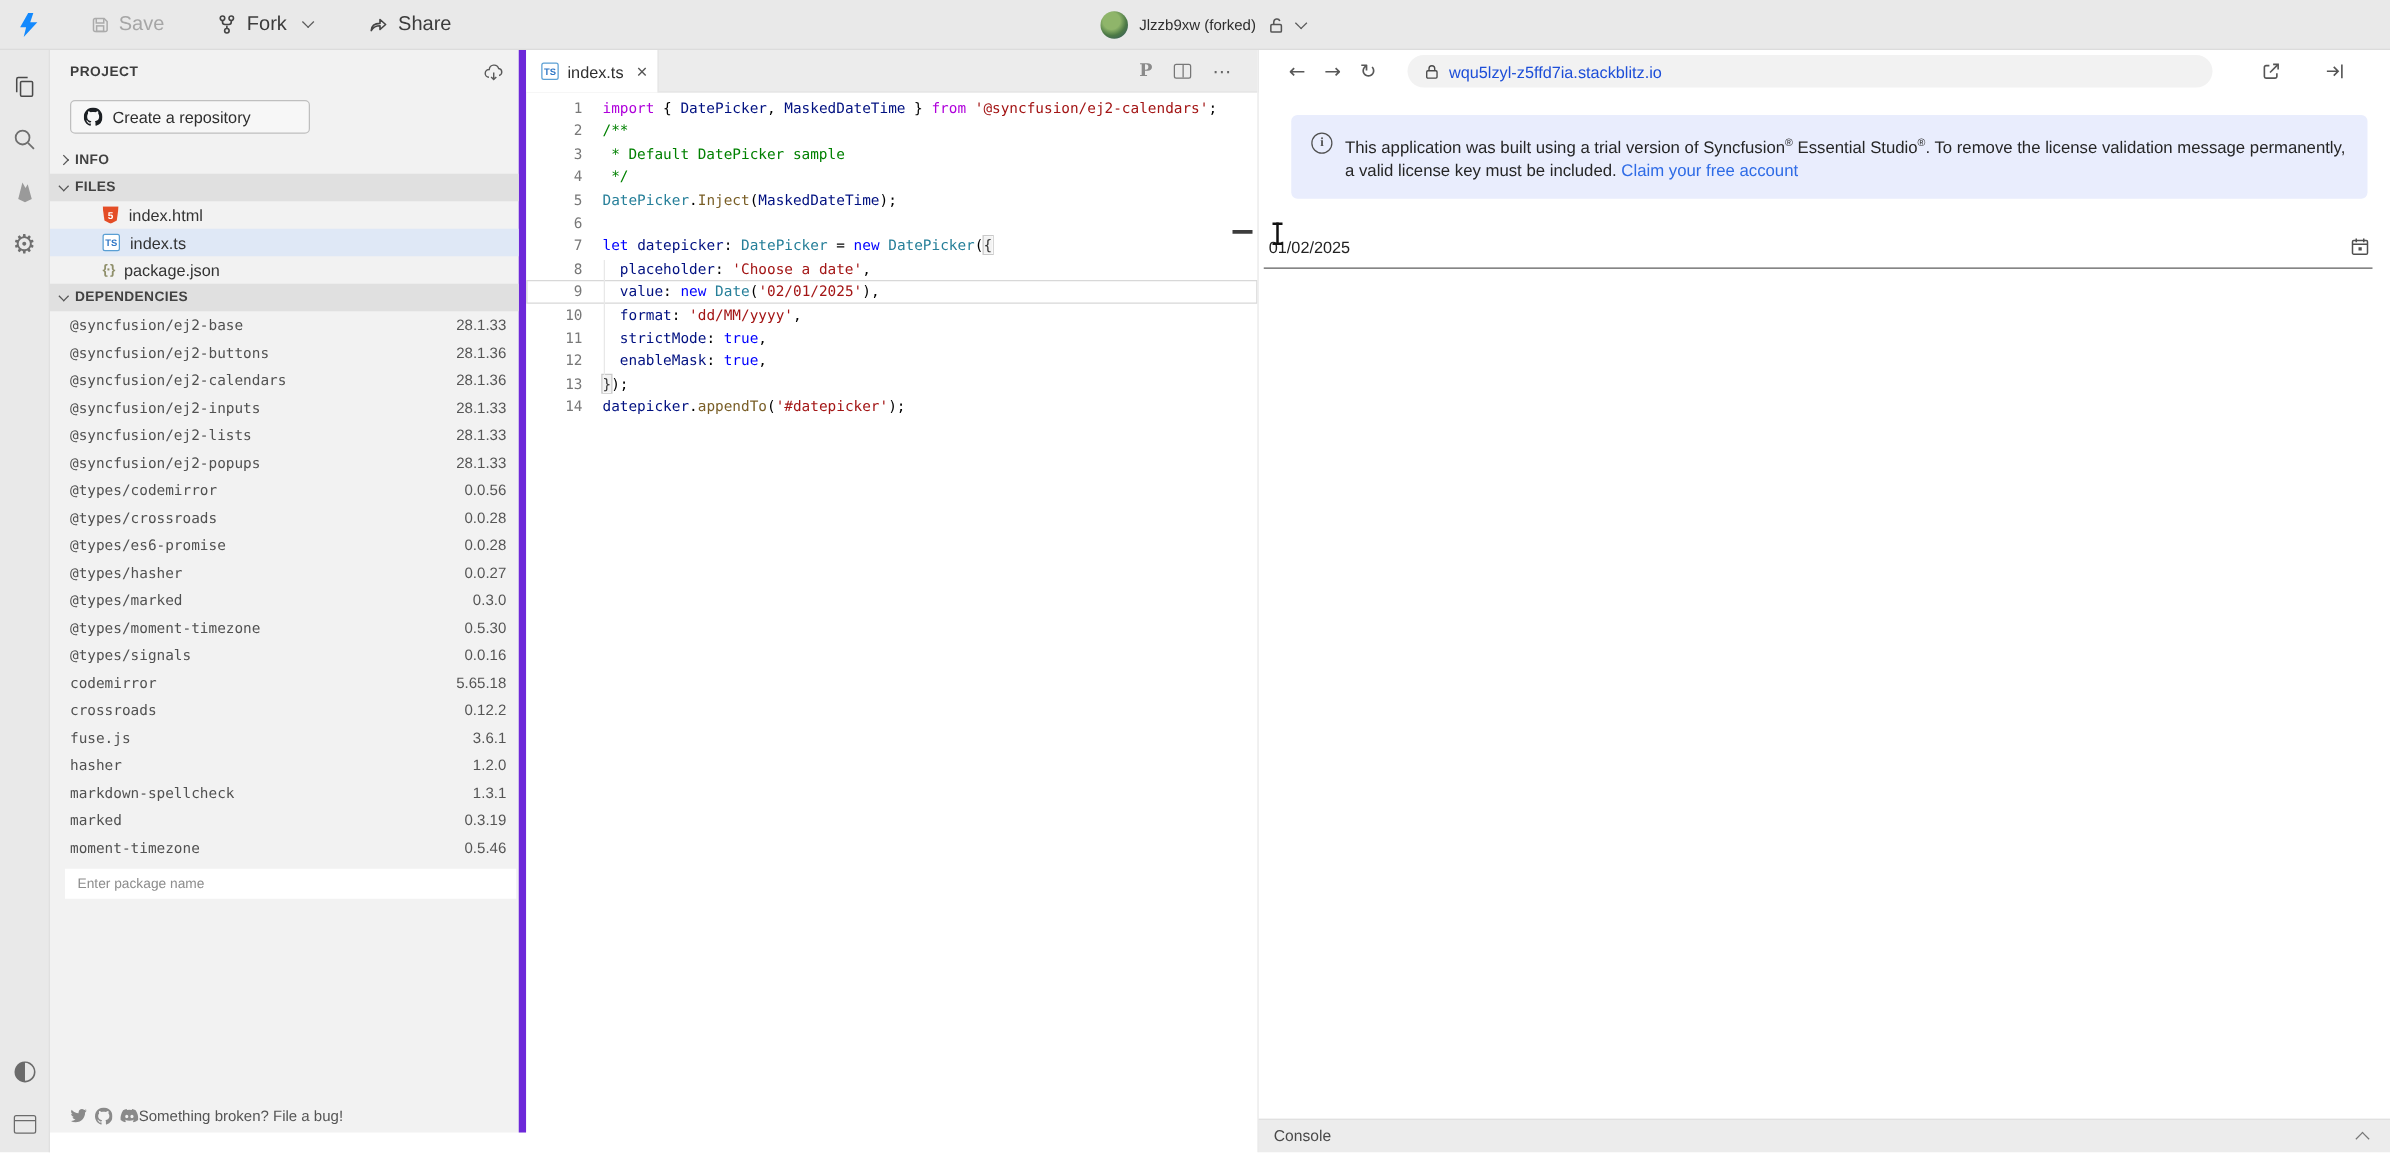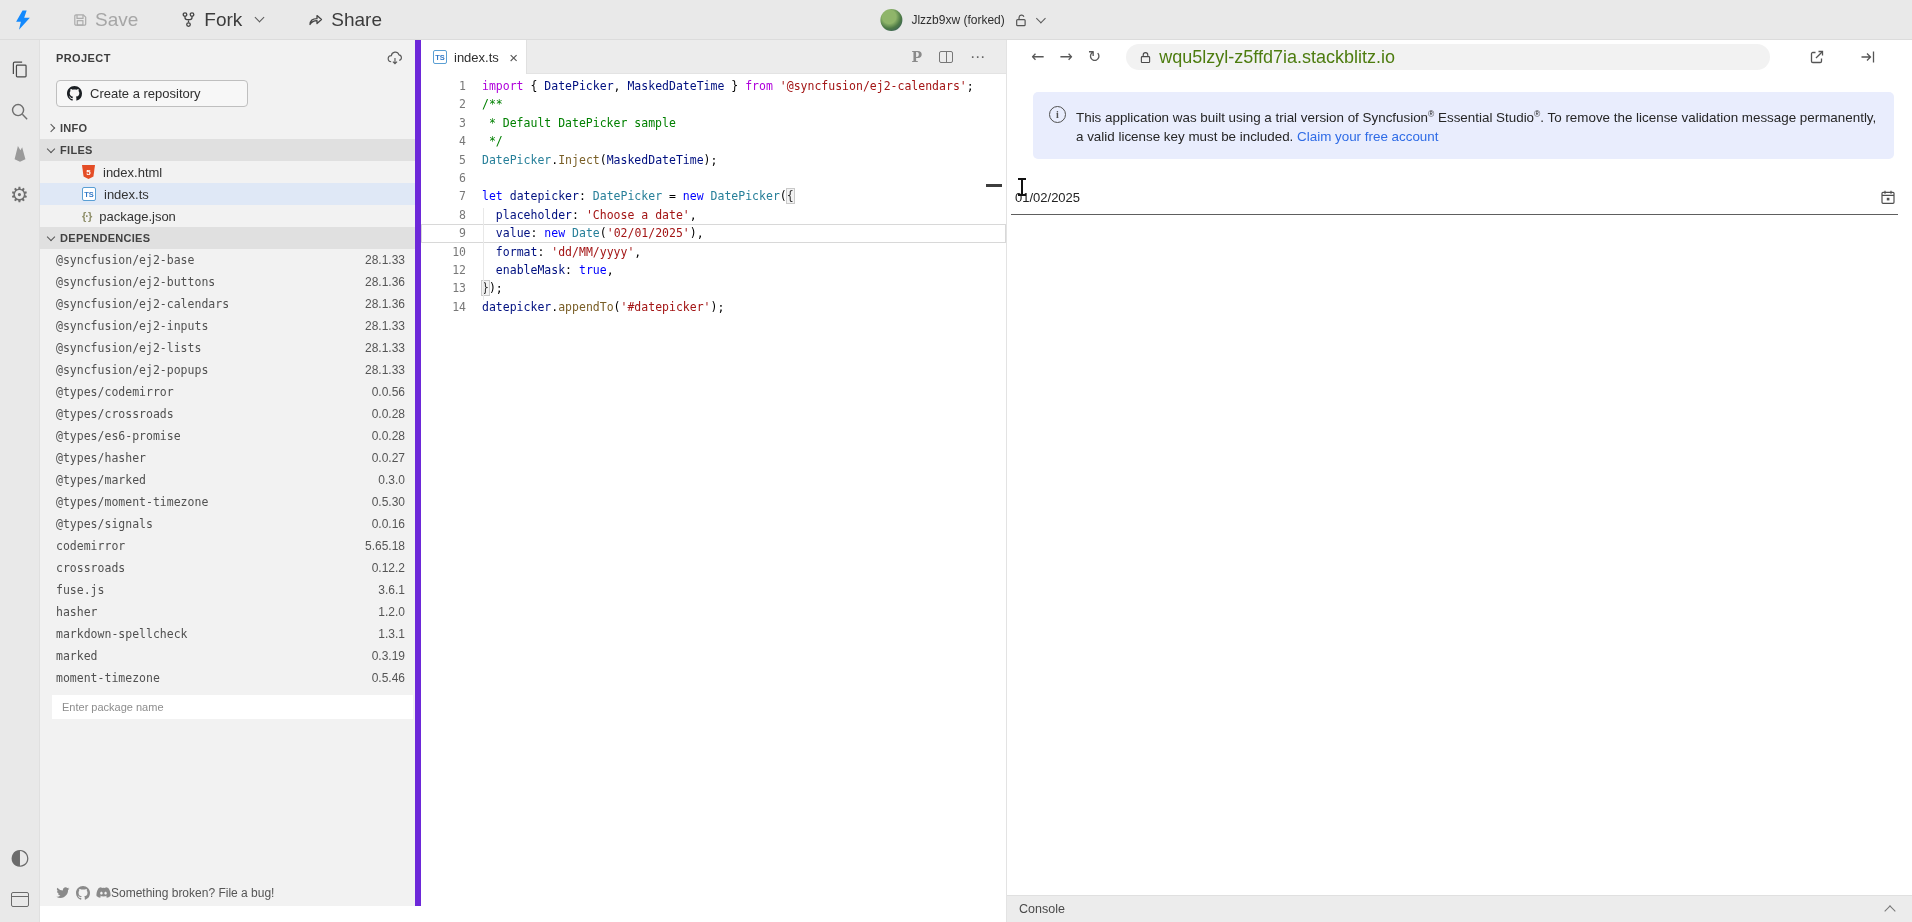--- a/index.html
+++ b/index.html
@@ -6,21 +6,21 @@
   html,body { width:1912px; height:922px; }
   body {
     font-family:"Liberation Sans","DejaVu Sans",sans-serif;
     font-size:13px; color:#333; background:#fff; overflow:hidden; position:relative;
   }
 
   
   .topbar { position:absolute; left:0; top:0; width:1912px; height:40px;
     background:#e9e9e9; border-bottom:1px solid #dcdcdc; display:flex; align-items:center; }
   .logo { width:26px; height:26px; margin-left:10px; display:flex; align-items:center; justify-content:center; cursor:pointer; }
-  .tb-item { display:flex; align-items:center; gap:7px; color:#3c3c3c; font-size:19px; cursor:pointer; }
+  .tb-item { display:flex; align-items:center; gap:7px; color:#3c3c3c; font-size:16px; cursor:pointer; }
   .tb-item.disabled { color:#a6a6a6; }
   .tb-save { margin-left:36px; } .tb-fork { margin-left:42px; } .tb-share { margin-left:44px; }
   .chev { display:inline-block; width:7px; height:7px; border-right:1.4px solid #5a5a5a; border-bottom:1.4px solid #5a5a5a; transform:rotate(45deg); margin-top:-4px; }
   .tb-center { position:absolute; left:50%; top:0; height:40px; transform:translateX(-46%); display:flex; align-items:center; gap:9px; }
   .avatar { width:22px; height:22px; border-radius:50%;
     background:radial-gradient(circle at 40% 35%, #8fb56a 0 35%, #4d7a46 60%, #2f4f66 100%); }
   .tb-title { font-size:12px; color:#2e2e2e; }
   .tb-right { position:absolute; right:12px; top:7px; }
   .tb-right .avatar { width:26px; height:26px; }
 
@@ -90,21 +90,21 @@
   .tk-cmt { color:#008000; } .tk-pln { color:#000; }
   .tk-brk { background:#f3f3f3; box-shadow:0 0 0 1px #c9c9c9; }
   .indent-guide { position:absolute; left:62px; top:134px; height:92px; border-left:1px solid #e8e8e8; }
 
   
   .preview { position:absolute; left:1006px; top:40px; bottom:0; right:0; background:#fff; border-left:1px solid #e3e3e3; }
   .pv-toolbar { height:34px; display:flex; align-items:center; padding:0 36px 0 24px; gap:15px; }
   .nav-glyph { font-size:16px; color:#585858; cursor:pointer; font-family:"DejaVu Sans",sans-serif; line-height:1; }
   .url-pill { flex:1; height:26px; margin-left:10px; margin-right:24px; background:#f2f2f2; border-radius:13px;
     display:flex; align-items:center; gap:8px; padding:0 14px; cursor:text; }
-  .url-text { font-size:18px; color:#4d7c0f; }
+  .url-text { font-size:13px; color:#1d4ed8; }
   .pv-content { position:absolute; top:34px; left:0; right:0; bottom:27px; background:#fff; }
   .banner { margin:18px 18px 0 26px; background:#e9edfd; border-radius:5px; padding:13px 16px; display:flex; gap:10px; }
   .info-circle { width:17px; height:17px; border:1.4px solid #4f4f4f; border-radius:50%; color:#4f4f4f;
     font-size:10px; font-weight:bold; display:flex; align-items:center; justify-content:center; flex:none; margin-top:1px;
     font-family:"Liberation Serif","DejaVu Serif",serif; }
   .banner-text { font-size:13.4px; line-height:19px; color:#262626; max-width:810px; }
   .banner-text sup { font-size:8.5px; }
   .banner-link { color:#2e6be6; cursor:pointer; text-decoration:none; }
   .dp-row { position:relative; margin:28px 14px 0 4px; border-bottom:1.6px solid #5e5e5e; padding:3px 26px 9px 4px; cursor:text; }
   .dp-value { font-size:13px; color:#222; }
@@ -360,20 +360,21 @@
         <div class="code-line"><span class="ln">1</span><span class="lc"><span class="tk-kw">import</span><span class="tk-pln"> { </span><span class="tk-var">DatePicker</span><span class="tk-pln">, </span><span class="tk-var">MaskedDateTime</span><span class="tk-pln"> } </span><span class="tk-kw">from</span><span class="tk-pln"> </span><span class="tk-str">'@syncfusion/ej2-calendars'</span><span class="tk-pln">;</span></span></div>
         <div class="code-line"><span class="ln">2</span><span class="lc"><span class="tk-cmt">/**</span></span></div>
         <div class="code-line"><span class="ln">3</span><span class="lc"><span class="tk-cmt"> * Default DatePicker sample</span></span></div>
         <div class="code-line"><span class="ln">4</span><span class="lc"><span class="tk-cmt"> */</span></span></div>
         <div class="code-line"><span class="ln">5</span><span class="lc"><span class="tk-type">DatePicker</span><span class="tk-pln">.</span><span class="tk-fn">Inject</span><span class="tk-pln">(</span><span class="tk-var">MaskedDateTime</span><span class="tk-pln">);</span></span></div>
         <div class="code-line"><span class="ln">6</span><span class="lc"></span></div>
         <div class="code-line"><span class="ln">7</span><span class="lc"><span class="tk-kw2">let</span><span class="tk-pln"> </span><span class="tk-var">datepicker</span><span class="tk-pln">: </span><span class="tk-type">DatePicker</span><span class="tk-pln"> = </span><span class="tk-kw2">new</span><span class="tk-pln"> </span><span class="tk-type">DatePicker</span><span class="tk-pln">(</span><span class="tk-brk">{</span></span></div>
         <div class="code-line"><span class="ln">8</span><span class="lc"><span class="tk-pln">  </span><span class="tk-var">placeholder</span><span class="tk-pln">: </span><span class="tk-str">'Choose a date'</span><span class="tk-pln">,</span></span></div>
         <div class="code-line cur"><span class="ln">9</span><span class="lc"><span class="tk-pln">  </span><span class="tk-var">value</span><span class="tk-pln">: </span><span class="tk-kw2">new</span><span class="tk-pln"> </span><span class="tk-type">Date</span><span class="tk-pln">(</span><span class="tk-str">'02/01/2025'</span><span class="tk-pln">),</span></span></div>
         <div class="code-line"><span class="ln">10</span><span class="lc"><span class="tk-pln">  </span><span class="tk-var">format</span><span class="tk-pln">: </span><span class="tk-str">'dd/MM/yyyy'</span><span class="tk-pln">,</span></span></div>
+        <div class="code-line"><span class="ln">11</span><span class="lc"><span class="tk-pln">  </span><span class="tk-var">strictMode</span><span class="tk-pln">: </span><span class="tk-kw2">true</span><span class="tk-pln">,</span></span></div>
         <div class="code-line"><span class="ln">12</span><span class="lc"><span class="tk-pln">  </span><span class="tk-var">enableMask</span><span class="tk-pln">: </span><span class="tk-kw2">true</span><span class="tk-pln">,</span></span></div>
         <div class="code-line"><span class="ln">13</span><span class="lc"><span class="tk-brk">}</span><span class="tk-pln">);</span></span></div>
         <div class="code-line"><span class="ln">14</span><span class="lc"><span class="tk-var">datepicker</span><span class="tk-pln">.</span><span class="tk-fn">appendTo</span><span class="tk-pln">(</span><span class="tk-str">'#datepicker'</span><span class="tk-pln">);</span></span></div>
       </div>
     <div class="indent-guide"></div>
   </div>
 </section>
 
 <section class="preview">
   <div class="pv-toolbar">

